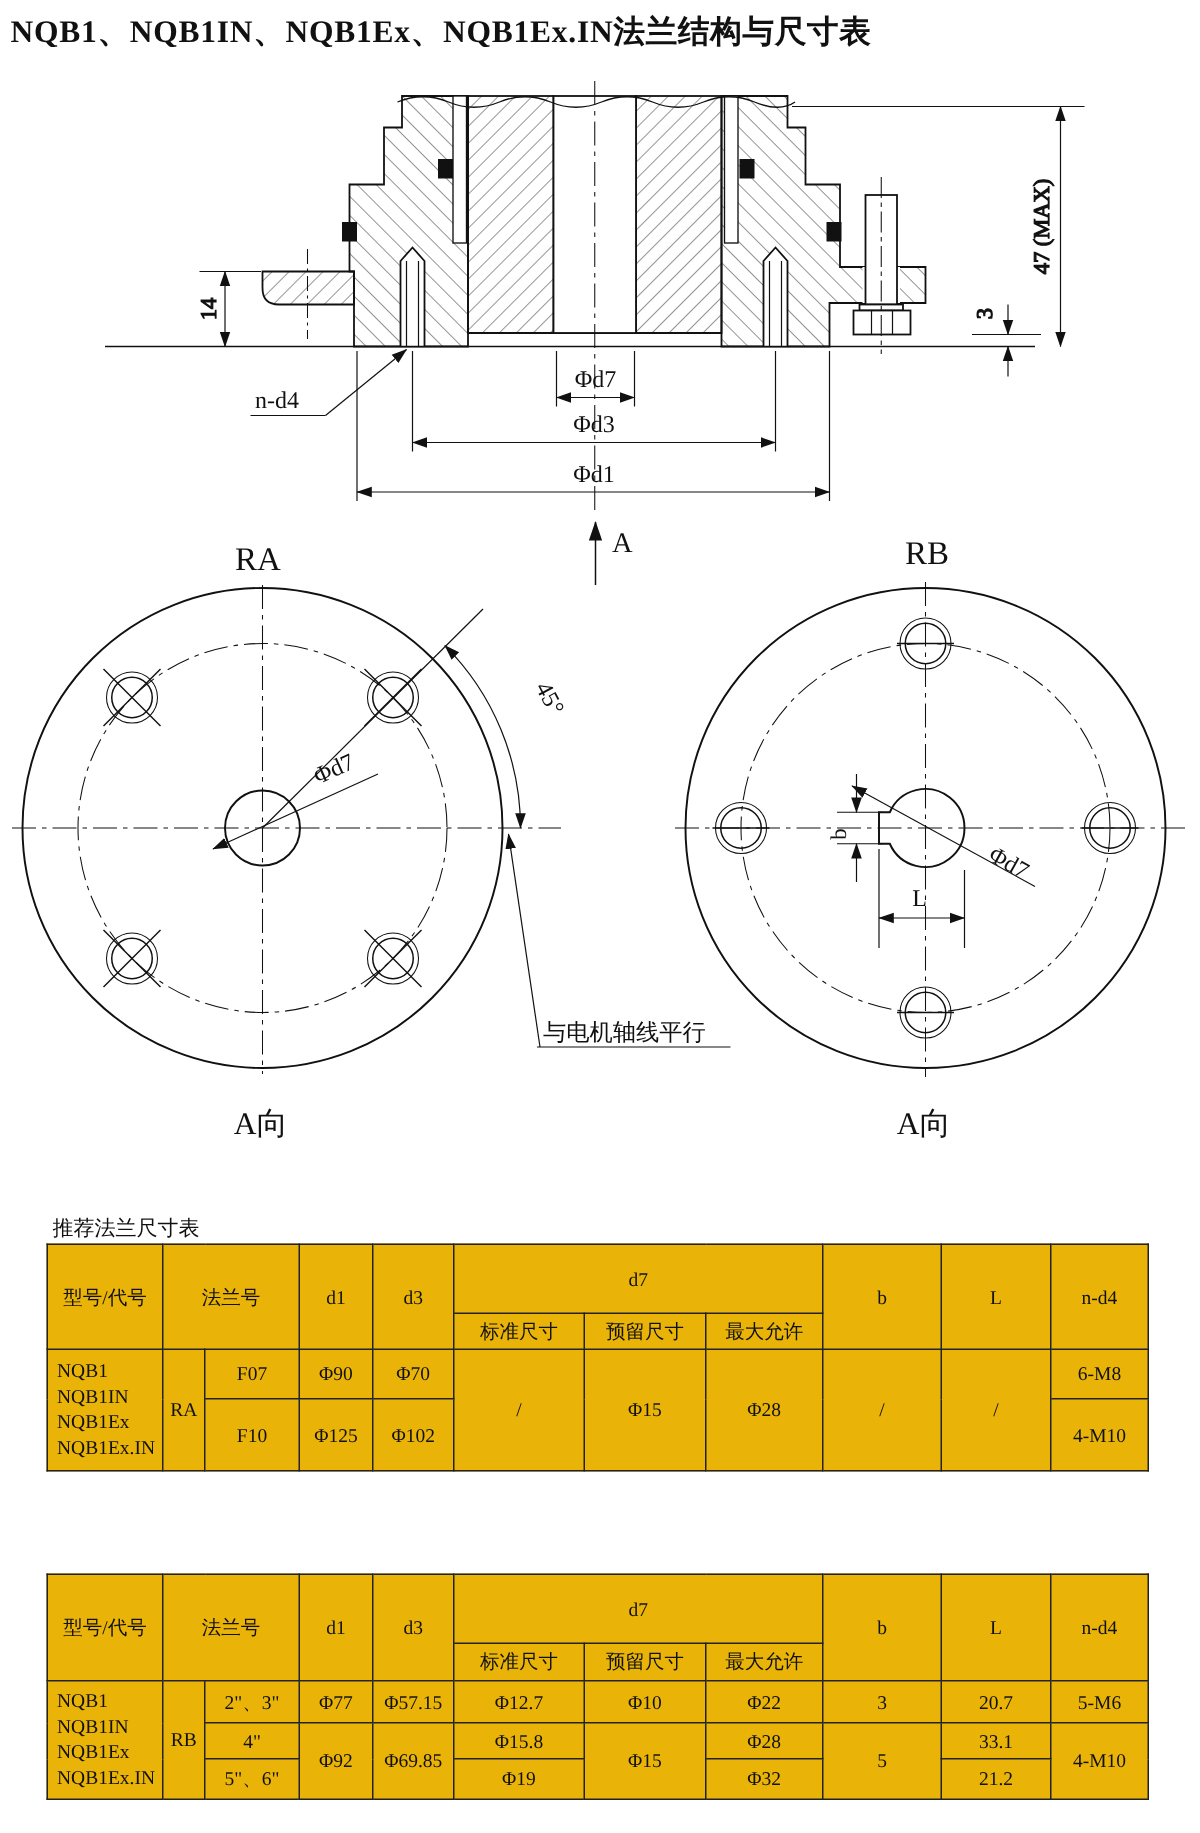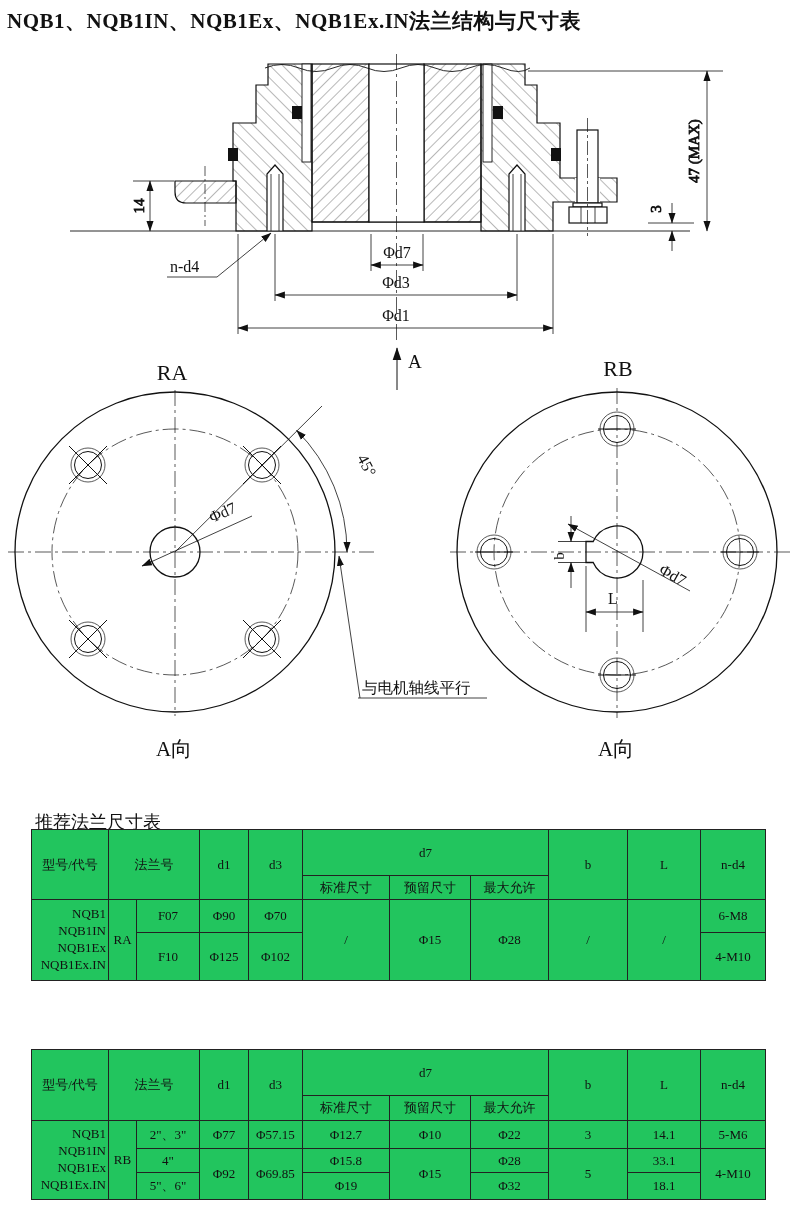--- a/index.html
+++ b/index.html
@@ -1,24 +1,24 @@
 <!DOCTYPE html>
 <html><head>
 <meta charset="utf-8">
 <style>
   html,body{margin:0;padding:0;background:#fff;}
   body{position:relative;width:800px;height:1222px;font-family:"Liberation Serif",serif;color:#111;overflow:hidden;}
   .title{position:absolute;left:7px;top:7px;font-size:21px;font-weight:600;letter-spacing:.5px;white-space:nowrap;}
   svg{position:absolute;left:0;top:0;}
   svg text{font-family:"Liberation Serif",serif;fill:#111;}
-  .cap{position:absolute;font-size:18px;}
-  table{position:absolute;border-collapse:collapse;table-layout:fixed;background:#22c55e;padding-left:10px;}
+  .cap{position:absolute;font-size:14px;}
+  table{position:absolute;border-collapse:collapse;table-layout:fixed;background:#eab308;padding-left:10px;}
   td,th{border:1px solid #222;font-size:13px;font-weight:normal;text-align:center;vertical-align:middle;padding:0 2px;overflow:hidden;}
   .models{text-align:left;padding-left:6px;line-height:1.3;}
-  .models div{white-space:nowrap;text-align:right;}
+  .models div{white-space:nowrap;}
 </style>
 </head>
 <body>
 
 <div class="title">NQB1、NQB1IN、NQB1Ex、NQB1Ex.IN法兰结构与尺寸表</div>
 
 <svg width="800" height="815" viewBox="0 0 800 815">
   <defs>
     <pattern id="hA" patternUnits="userSpaceOnUse" width="8" height="8" patternTransform="rotate(45)">
       <line x1="0" y1="0" x2="0" y2="8" stroke="#333" stroke-width="0.7"></line>
@@ -318,34 +318,34 @@
       <div>NQB1Ex.IN</div>
     </td>
     <td rowspan="3">RB</td>
     <td>2"、3"</td>
     <td>Φ77</td>
     <td>Φ57.15</td>
     <td>Φ12.7</td>
     <td>Φ10</td>
     <td>Φ22</td>
     <td>3</td>
-    <td>14.1</td>
+    <td>20.7</td>
     <td>5-M6</td>
   </tr>
   <tr style="height:24px">
     <td>4"</td>
     <td rowspan="2">Φ92</td>
     <td rowspan="2">Φ69.85</td>
     <td>Φ15.8</td>
     <td rowspan="2">Φ15</td>
     <td>Φ28</td>
     <td rowspan="2">5</td>
     <td>33.1</td>
     <td rowspan="2">4-M10</td>
   </tr>
   <tr style="height:27px">
     <td>5"、6"</td>
     <td>Φ19</td>
     <td>Φ32</td>
-    <td>18.1</td>
+    <td>21.2</td>
   </tr>
 </tbody>
   </table>
 
 </body></html>

